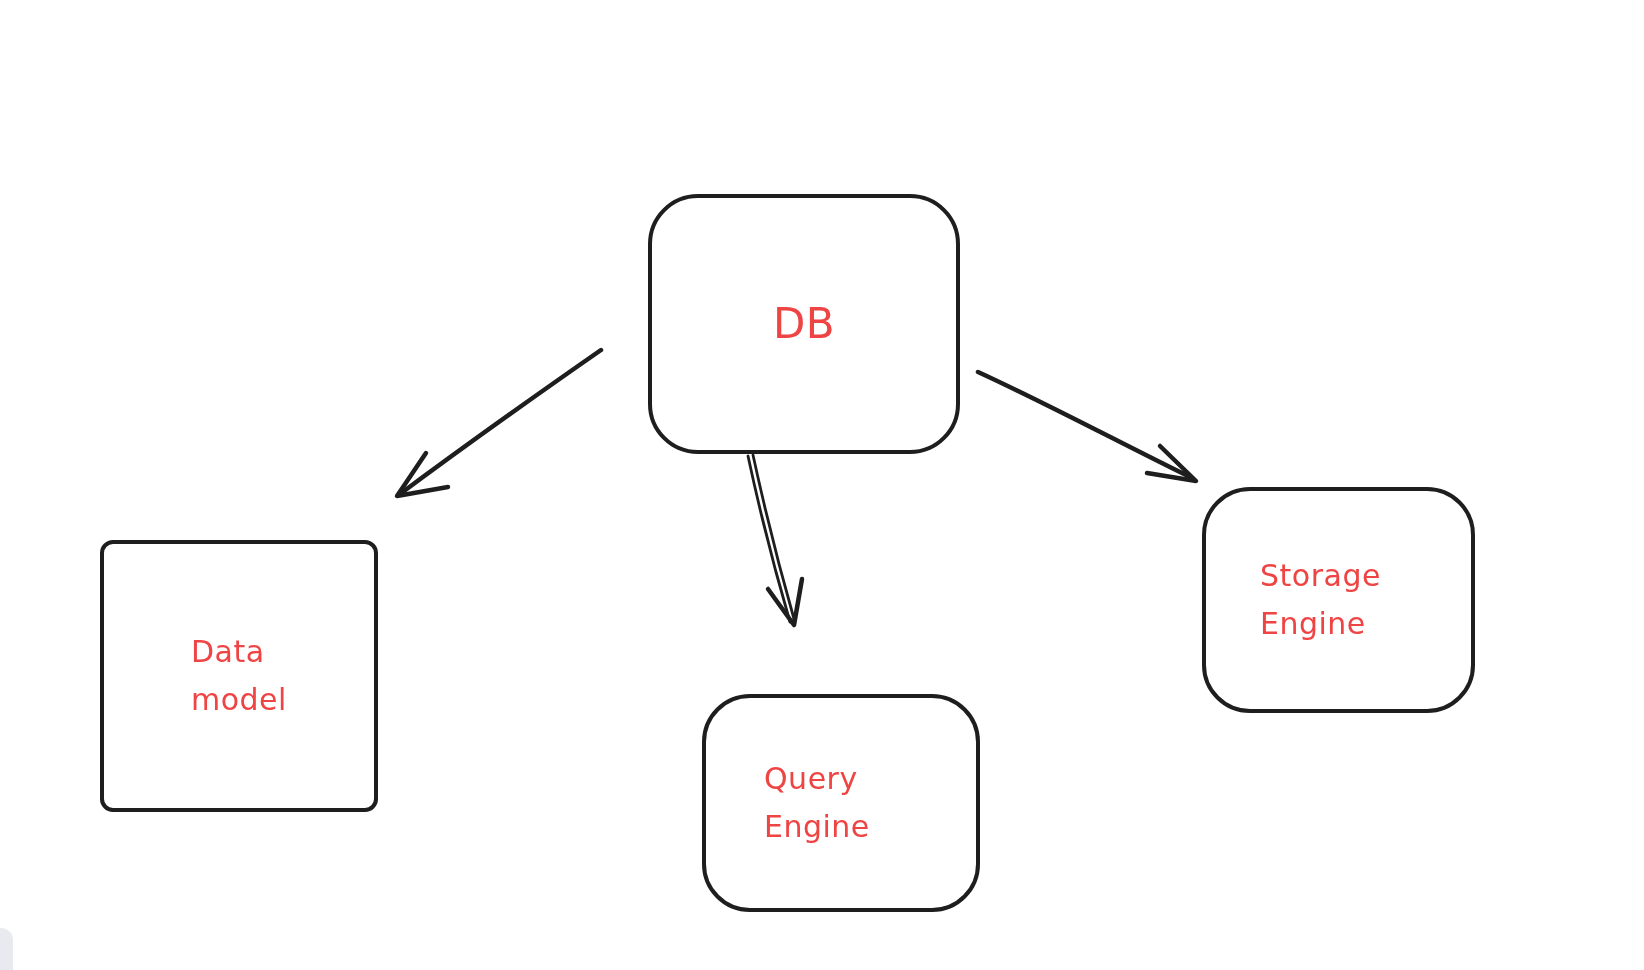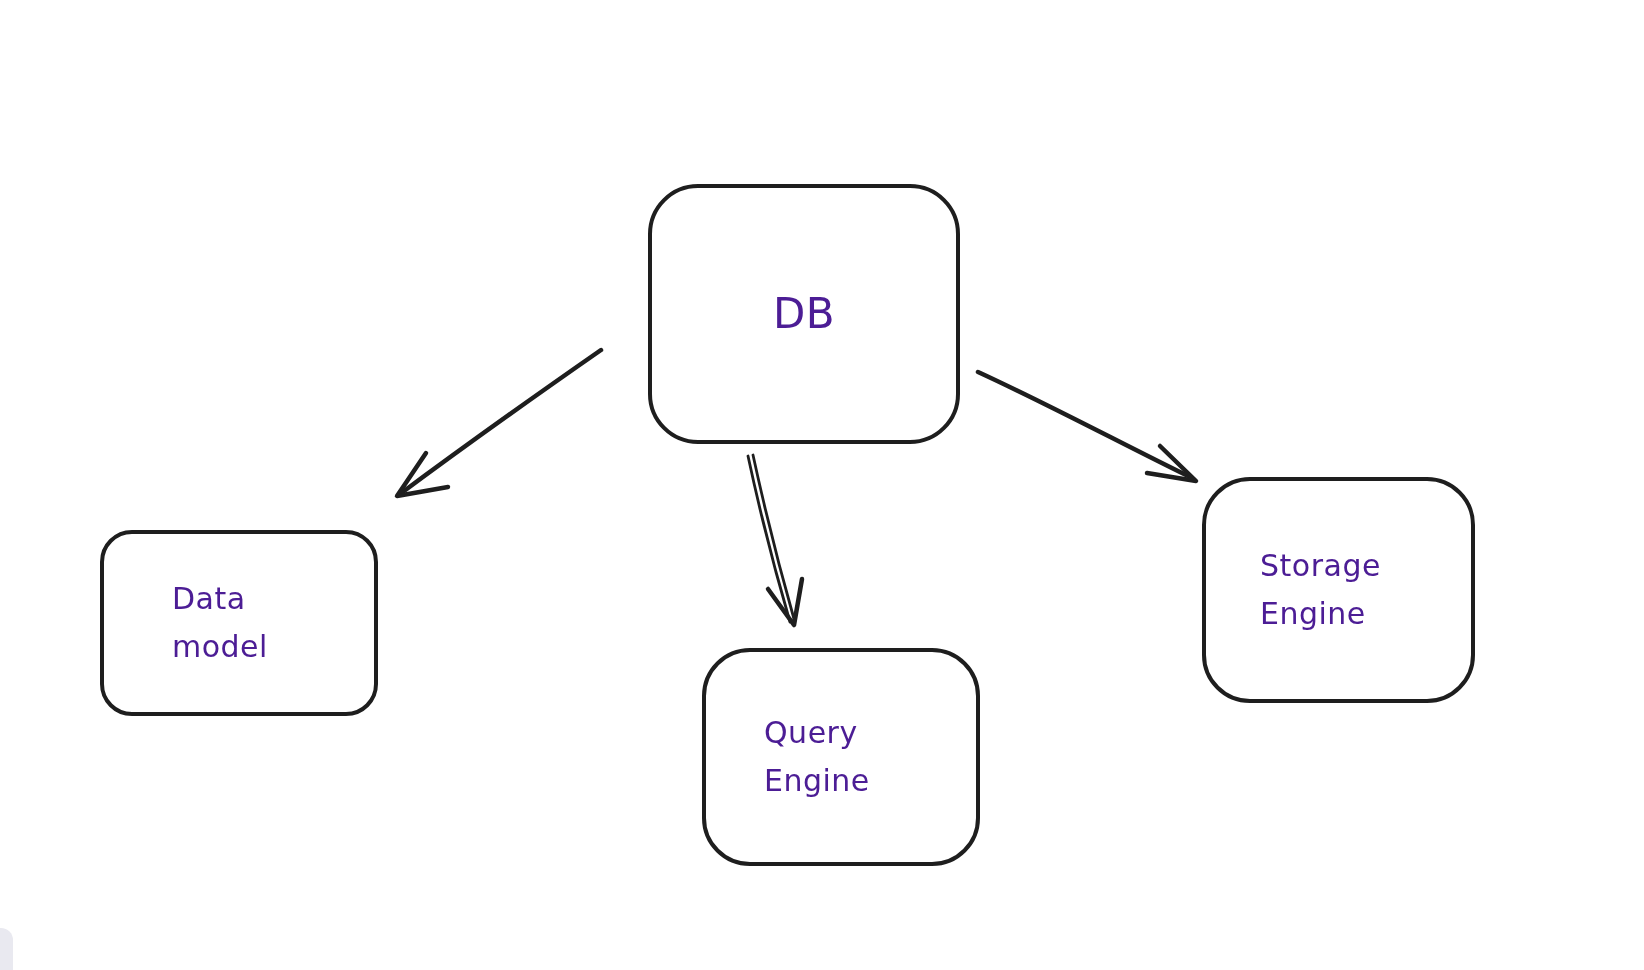--- a/index.html
+++ b/index.html
@@ -33,47 +33,48 @@
   .shaft  { stroke-width: 4.5px; }
   .shaft-thin { stroke-width: 2.8px; }
   .head   { stroke-width: 4.5px; }
   .node {
     position: absolute;
     border: 4px solid #1e1e1e;
     background: transparent;
     display: flex;
     align-items: center;
     box-sizing: border-box;
-    color: #4c1d95;
+    color: #ef4444;
+    margin-top: 10px;
   }
   .node .label {
     font-size: 30px;
     line-height: 48px;
     white-space: pre-line;
     text-align: left;
     letter-spacing: 0.5px;
   }
   .node-db {
     left: 648px; top: 184px;
     width: 312px; height: 260px;
     border-radius: 50px;
     justify-content: center;
   }
   .node-db .label {
     font-size: 42px;
     text-align: center;
   }
   .node-data-model {
     left: 100px; top: 530px;
-    width: 278px; height: 186px;
-    border-radius: 32px;
-    padding-left: 68px;
+    width: 278px; height: 272px;
+    border-radius: 13px;
+    padding-left: 87px;
   }
   .node-query-engine {
-    left: 702px; top: 648px;
+    left: 702px; top: 684px;
     width: 278px; height: 218px;
     border-radius: 48px;
     padding-left: 58px;
   }
   .node-storage-engine {
     left: 1202px; top: 477px;
     width: 273px; height: 226px;
     border-radius: 48px;
     padding-left: 54px;
   }

